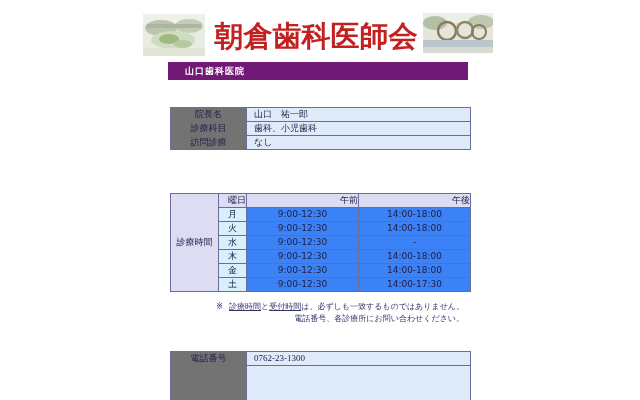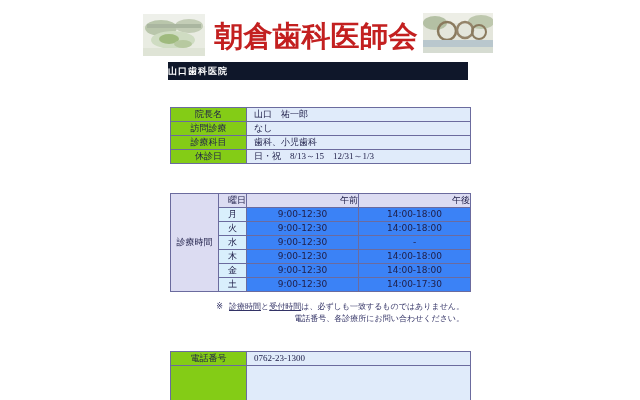--- a/index.html
+++ b/index.html
@@ -17,35 +17,35 @@
   .site-title {
     position:absolute; left:208px; top:15px; width:216px; height:42px;
     font-family:"DejaVu Serif","Liberation Serif",serif;
     font-weight:bold; font-size:29px; line-height:42px; letter-spacing:0px;
     color:#c32020; text-align:center; white-space:nowrap;
   }
 
   
   .clinic-bar {
     position:absolute; left:168px; top:62px; width:300px; height:18px;
-    background:#0f172a; box-sizing:border-box; padding-left:0;
+    background:#701a75; box-sizing:border-box; padding-left:17px;
     color:#ffffff; font-size:9px; font-weight:bold; line-height:18px;
     letter-spacing:1px;
   }
 
   
   .tbl {
     position:absolute; border-collapse:collapse; table-layout:fixed;
     font-size:9px; color:#20204a;
   }
   .tbl th, .tbl td {
     border:1px solid #6b6b9e; padding:0; height:13px; line-height:13px;
     overflow:hidden; white-space:nowrap; font-weight:normal;
   }
-  .lbl  { background:#84cc16; text-align:center; }
+  .lbl  { background:#737373; text-align:center; }
   .val  { background:#e0ebfa; text-align:left; padding-left:7px !important;font-family:Liberation Serif, serif; }
 
   .info    { left:170px; top:107px; width:300px; }
   .contact { left:170px; top:351px; width:300px; }
   .contact .tall td { height:60px; }
 
   .schedule { left:170px; top:193px; width:300px; }
   .schedule .rowlabel { background:#dcdcf2; text-align:center; vertical-align:middle; }
   .schedule th { background:#dcdcf2; text-align:right; }
   .schedule td.day  { background:#d9effc; text-align:center; }
@@ -102,30 +102,26 @@
     <colgroup>
         <col style="width:76px">
         <col style="width:224px">
       </colgroup>
     <tbody>
         <tr>
       <th class="lbl">院長名</th>
       <td class="val">山口　祐一郎</td>
     </tr>
     <tr>
-      <th class="lbl">訪問診療</th>
-      <td class="val">なし</td>
-    </tr>
-    <tr>
       <th class="lbl">診療科目</th>
       <td class="val">歯科、小児歯科</td>
     </tr>
     <tr>
-      <th class="lbl">休診日</th>
-      <td class="val">日・祝　8/13～15　12/31～1/3</td>
+      <th class="lbl">訪問診療</th>
+      <td class="val">なし</td>
     </tr>
   </tbody>
     </table>
 
   <table class="tbl schedule">
     <colgroup>
         <col style="width:48px">
         <col style="width:28px">
         <col style="width:112px">
         <col style="width:112px">

